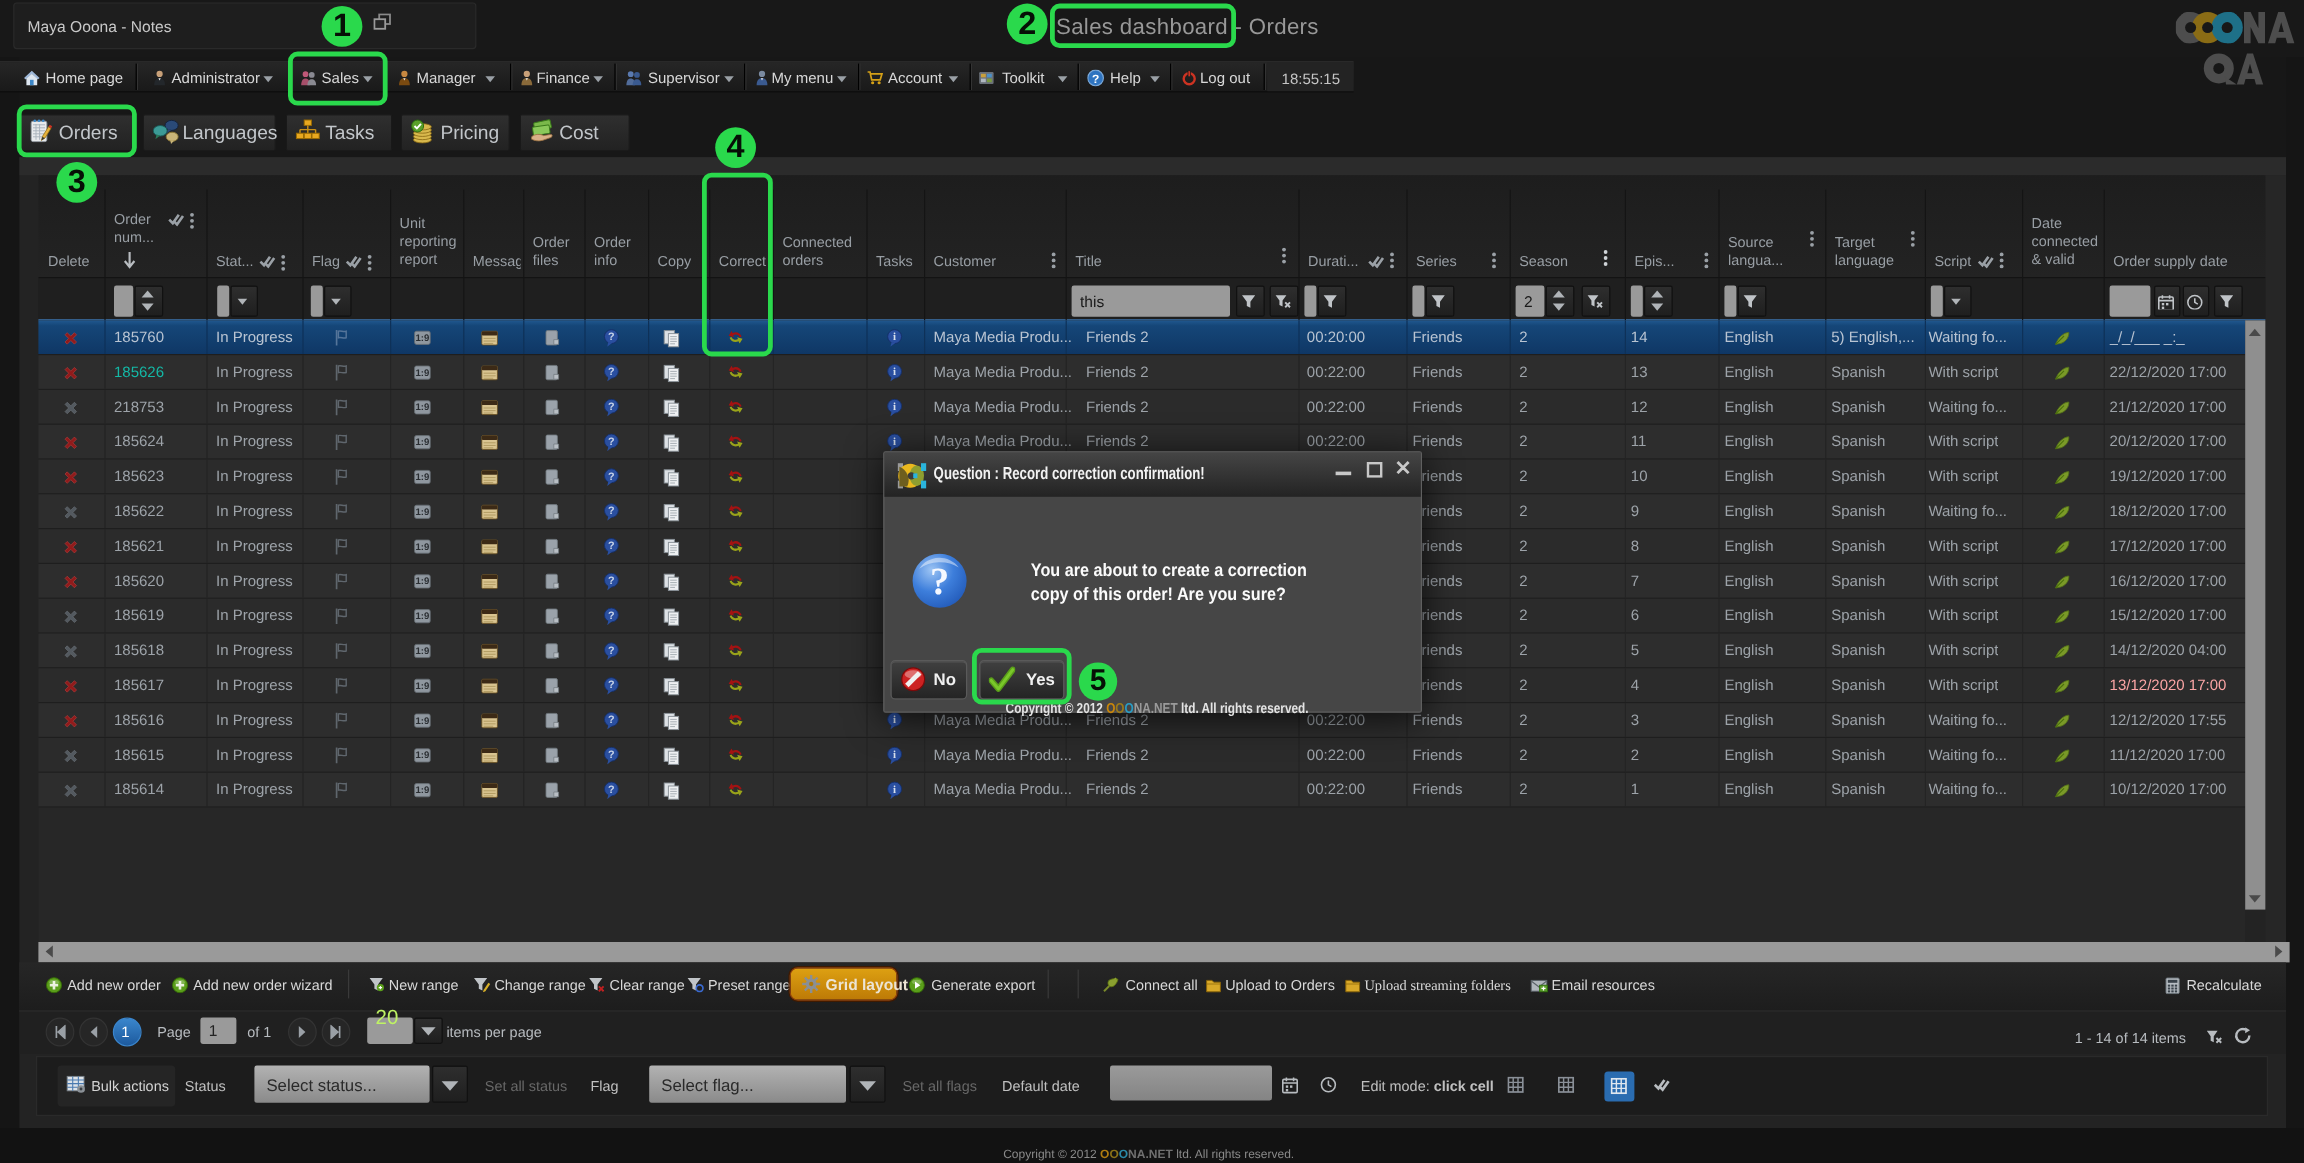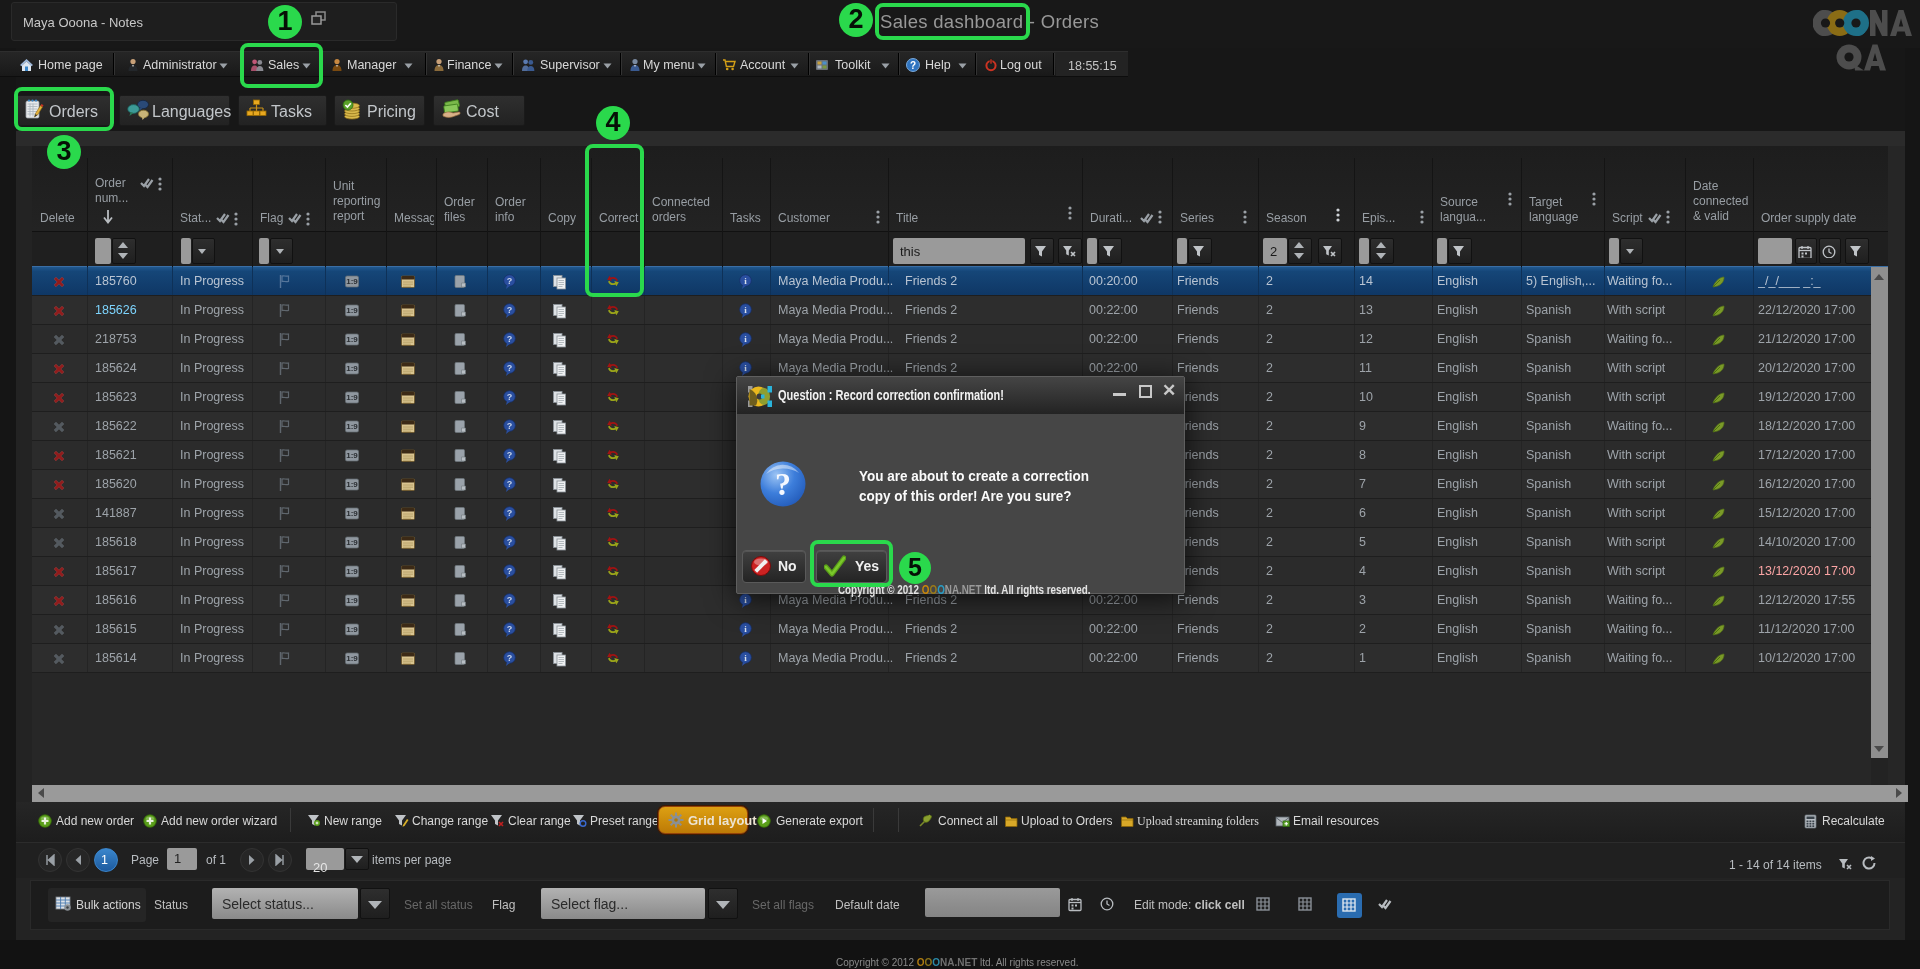--- a/index.html
+++ b/index.html
@@ -512,21 +512,21 @@
 <div class="abs " style="left:1258px;top:296px;width:1px;height:28px;background:#242424"></div>
 <div class="abs " style="left:1354px;top:296px;width:1px;height:28px;background:#242424"></div>
 <div class="abs " style="left:1432px;top:296px;width:1px;height:28px;background:#242424"></div>
 <div class="abs " style="left:1521px;top:296px;width:1px;height:28px;background:#242424"></div>
 <div class="abs " style="left:1604px;top:296px;width:1px;height:28px;background:#242424"></div>
 <div class="abs " style="left:1685px;top:296px;width:1px;height:28px;background:#242424"></div>
 <div class="abs " style="left:1753px;top:296px;width:1px;height:28px;background:#242424"></div>
 <svg class="abs" style="left:52px;top:304px;" width="14" height="14" viewBox="0 0 14 14">
     <path d="M2.2 4.0 L4.0 2.2 L7 5.2 L10 2.2 L11.8 4.0 L8.8 7 L11.8 10 L10 11.8 L7 8.8 L4.0 11.8 L2.2 10 L5.2 7 Z" fill="#901b1b" stroke="#b84040" stroke-width="0.5"></path>
   </svg>
-<div class="abs rtxt" style="left:95px;top:296px;color:#7dd3fc">185626</div>
+<div class="abs rtxt" style="left:95px;top:296px;color:#14b8a6">185626</div>
 <div class="abs rtxt" style="left:180px;top:296px;color:#9da3a9">In Progress</div>
 <svg class="abs" style="left:278px;top:303px;" width="14" height="15" viewBox="0 0 14 15">
     <path d="M2.5 1 V14" stroke="#5f666d" stroke-width="1.4"></path>
     <path d="M4 2 C6 1.2 8 2.8 10.5 2 V7.5 C8 8.3 6 6.7 4 7.5 Z" fill="none" stroke="#5f666d" stroke-width="1.2"></path>
   </svg>
 <svg class="abs" style="left:344px;top:303px;" width="16" height="15" viewBox="0 0 16 15">
     <rect x="1.5" y="2" width="13" height="11" rx="1.5" fill="#8f979f" stroke="#666e74" stroke-width="0.7"></rect>
     <text x="8" y="10" font-size="8" font-weight="bold" fill="#2a2e32" text-anchor="middle" font-family="Liberation Sans">1:9</text>
   </svg>
 <svg class="abs" style="left:400px;top:303px;" width="16" height="15" viewBox="0 0 16 15">
@@ -1058,21 +1058,21 @@
 <div class="abs " style="left:1258px;top:499px;width:1px;height:28px;background:#242424"></div>
 <div class="abs " style="left:1354px;top:499px;width:1px;height:28px;background:#242424"></div>
 <div class="abs " style="left:1432px;top:499px;width:1px;height:28px;background:#242424"></div>
 <div class="abs " style="left:1521px;top:499px;width:1px;height:28px;background:#242424"></div>
 <div class="abs " style="left:1604px;top:499px;width:1px;height:28px;background:#242424"></div>
 <div class="abs " style="left:1685px;top:499px;width:1px;height:28px;background:#242424"></div>
 <div class="abs " style="left:1753px;top:499px;width:1px;height:28px;background:#242424"></div>
 <svg class="abs" style="left:52px;top:507px;" width="14" height="14" viewBox="0 0 14 14">
     <path d="M2.2 4.0 L4.0 2.2 L7 5.2 L10 2.2 L11.8 4.0 L8.8 7 L11.8 10 L10 11.8 L7 8.8 L4.0 11.8 L2.2 10 L5.2 7 Z" fill="#53595f" stroke="#6d747a" stroke-width="0.5"></path>
   </svg>
-<div class="abs rtxt" style="left:95px;top:499px;color:#9da3a9">141887</div>
+<div class="abs rtxt" style="left:95px;top:499px;color:#9da3a9">185619</div>
 <div class="abs rtxt" style="left:180px;top:499px;color:#9da3a9">In Progress</div>
 <svg class="abs" style="left:278px;top:506px;" width="14" height="15" viewBox="0 0 14 15">
     <path d="M2.5 1 V14" stroke="#5f666d" stroke-width="1.4"></path>
     <path d="M4 2 C6 1.2 8 2.8 10.5 2 V7.5 C8 8.3 6 6.7 4 7.5 Z" fill="none" stroke="#5f666d" stroke-width="1.2"></path>
   </svg>
 <svg class="abs" style="left:344px;top:506px;" width="16" height="15" viewBox="0 0 16 15">
     <rect x="1.5" y="2" width="13" height="11" rx="1.5" fill="#8f979f" stroke="#666e74" stroke-width="0.7"></rect>
     <text x="8" y="10" font-size="8" font-weight="bold" fill="#2a2e32" text-anchor="middle" font-family="Liberation Sans">1:9</text>
   </svg>
 <svg class="abs" style="left:400px;top:506px;" width="16" height="15" viewBox="0 0 16 15">
@@ -1187,21 +1187,21 @@
 <div class="abs rtxt" style="left:1177px;top:528px;color:#9da3a9">Friends</div>
 <div class="abs rtxt" style="left:1266px;top:528px;color:#9da3a9">2</div>
 <div class="abs rtxt" style="left:1359px;top:528px;color:#9da3a9">5</div>
 <div class="abs rtxt" style="left:1437px;top:528px;color:#9da3a9">English</div>
 <div class="abs rtxt" style="left:1526px;top:528px;color:#9da3a9">Spanish</div>
 <div class="abs rtxt" style="left:1607px;top:528px;color:#9da3a9">With script</div>
 <svg class="abs" style="left:1711px;top:536px;" width="15" height="13" viewBox="0 0 15 13">
     <path d="M2 12 C4 6 9 2 13 2 C13.5 6 10 11 4.5 11.5 Z" fill="#7a9a28" stroke="#54701a" stroke-width="0.7"></path>
     <path d="M2 12 L9 5" stroke="#4a700a" stroke-width="0.9"></path>
   </svg>
-<div class="abs rtxt" style="left:1758px;top:528px;color:#9da3a9">14/10/2020 17:00</div>
+<div class="abs rtxt" style="left:1758px;top:528px;color:#9da3a9">14/12/2020 04:00</div>
 <div class="abs " style="left:32px;top:557px;width:1839px;height:29px;background:#2b2b2b;border-bottom:1px solid #1e1e1e"></div>
 <div class="abs " style="left:87px;top:557px;width:1px;height:28px;background:#242424"></div>
 <div class="abs " style="left:172px;top:557px;width:1px;height:28px;background:#242424"></div>
 <div class="abs " style="left:252px;top:557px;width:1px;height:28px;background:#242424"></div>
 <div class="abs " style="left:325px;top:557px;width:1px;height:28px;background:#242424"></div>
 <div class="abs " style="left:386px;top:557px;width:1px;height:28px;background:#242424"></div>
 <div class="abs " style="left:436px;top:557px;width:1px;height:28px;background:#242424"></div>
 <div class="abs " style="left:487px;top:557px;width:1px;height:28px;background:#242424"></div>
 <div class="abs " style="left:540px;top:557px;width:1px;height:28px;background:#242424"></div>
 <div class="abs " style="left:591px;top:557px;width:1px;height:28px;background:#242424"></div>
@@ -1626,21 +1626,21 @@
 <div class="abs " style="left:206px;top:853px;font-size:12px;color:#b8bcc0">of 1</div>
 <div class="abs " style="left:240px;top:848px;width:24px;height:24px;background:#262626;border:1px solid #333;border-radius:12px"></div>
 <svg class="abs" style="left:246px;top:854px" width="12" height="12" viewBox="0 0 12 12">
     <path d="M3 1 L8.5 6 L3 11 Z" fill="#9aa0a6"></path>
   </svg>
 <div class="abs " style="left:268px;top:848px;width:24px;height:24px;background:#262626;border:1px solid #333;border-radius:12px"></div>
 <svg class="abs" style="left:274px;top:854px" width="12" height="12" viewBox="0 0 12 12">
     <path d="M9 1 V11 M2 1 L7.5 6 L2 11 Z" stroke="#9aa0a6" fill="#9aa0a6" stroke-width="1.4"></path>
   </svg>
 <div class="abs " style="left:306px;top:848px;width:38px;height:22px;background:#9a9a9a;border-radius:2px"></div>
-<div class="abs " style="left:313px;top:860px;font-size:13px;color:#e5e5e5">20</div>
+<div class="abs " style="left:313px;top:838px;font-size:17px;color:#bef264">20</div>
 <div class="abs " style="left:345px;top:848px;width:24px;height:22px;background:linear-gradient(#2e2e2e,#1f1f1f);border:1px solid #111;border-radius:2px"></div>
 <div class="abs" style="left:351px;top:856px;width:0;height:0;border-left:6px solid transparent;border-right:6px solid transparent;border-top:7px solid #b0b4b8"></div>
 <div class="abs " style="left:372px;top:853px;font-size:12px;color:#b8bcc0">items per page</div>
 <div class="abs " style="left:1729px;top:858px;font-size:12px;color:#b8bcc0">1 - 14 of 14 items</div>
 <svg class="abs" style="left:1838px;top:858px;" width="16" height="14" viewBox="0 0 16 14">
     <path d="M1 1 H10 L6.8 5.5 V10.5 L4.2 9.2 V5.5 Z" fill="#b8bcc0"></path>
     <path d="M9 7 L13 11 M13 7 L9 11" stroke="#b8bcc0" stroke-width="1.6"></path>
   </svg>
 <svg class="abs" style="left:1862px;top:856px;" width="15" height="16" viewBox="0 0 15 16">
     <path d="M12.5 7 A5.5 5.5 0 1 1 9.5 2.1" stroke="#b8bcc0" stroke-width="2" fill="none"></path>

